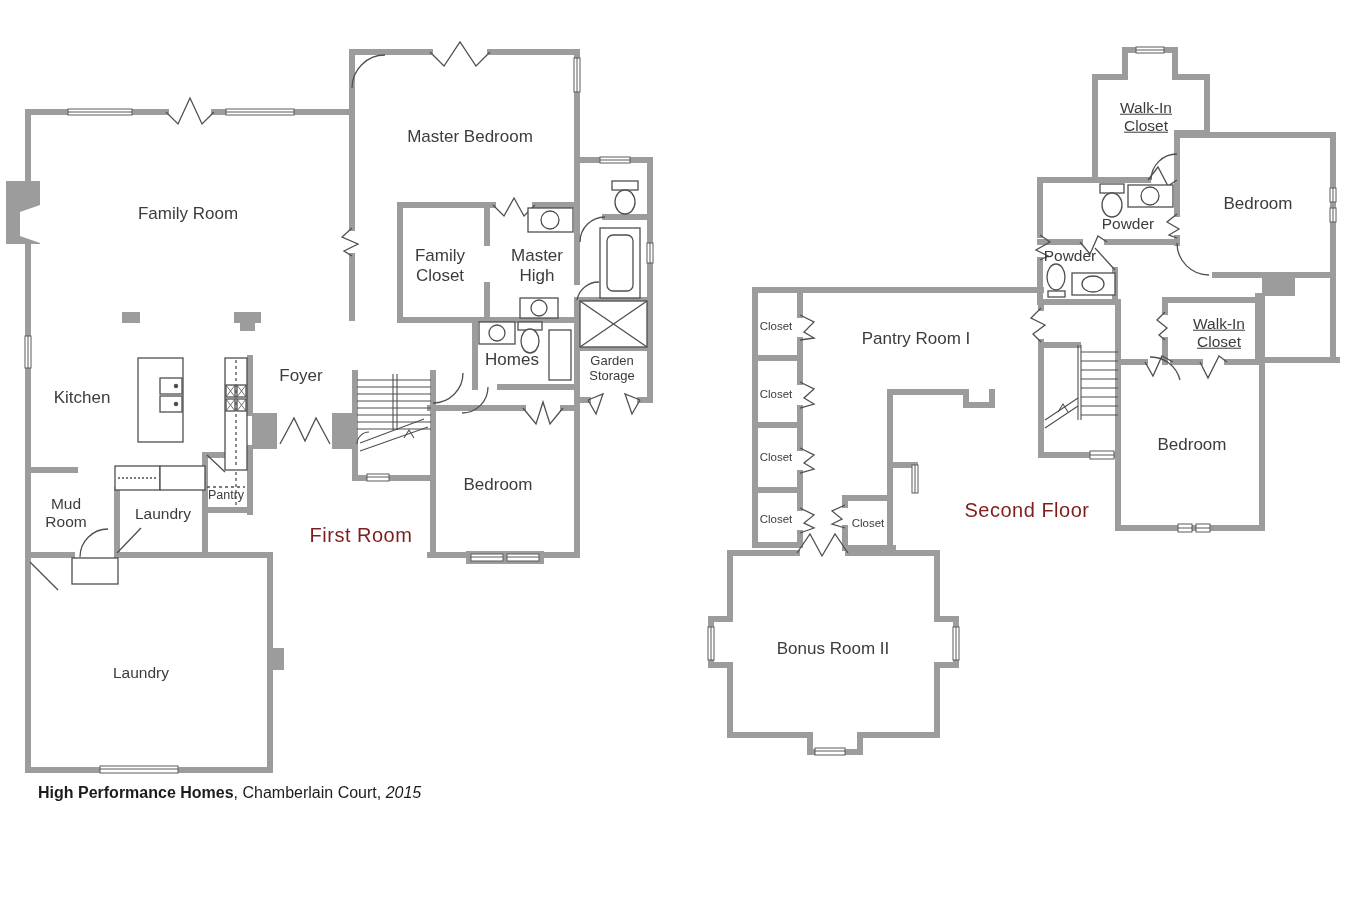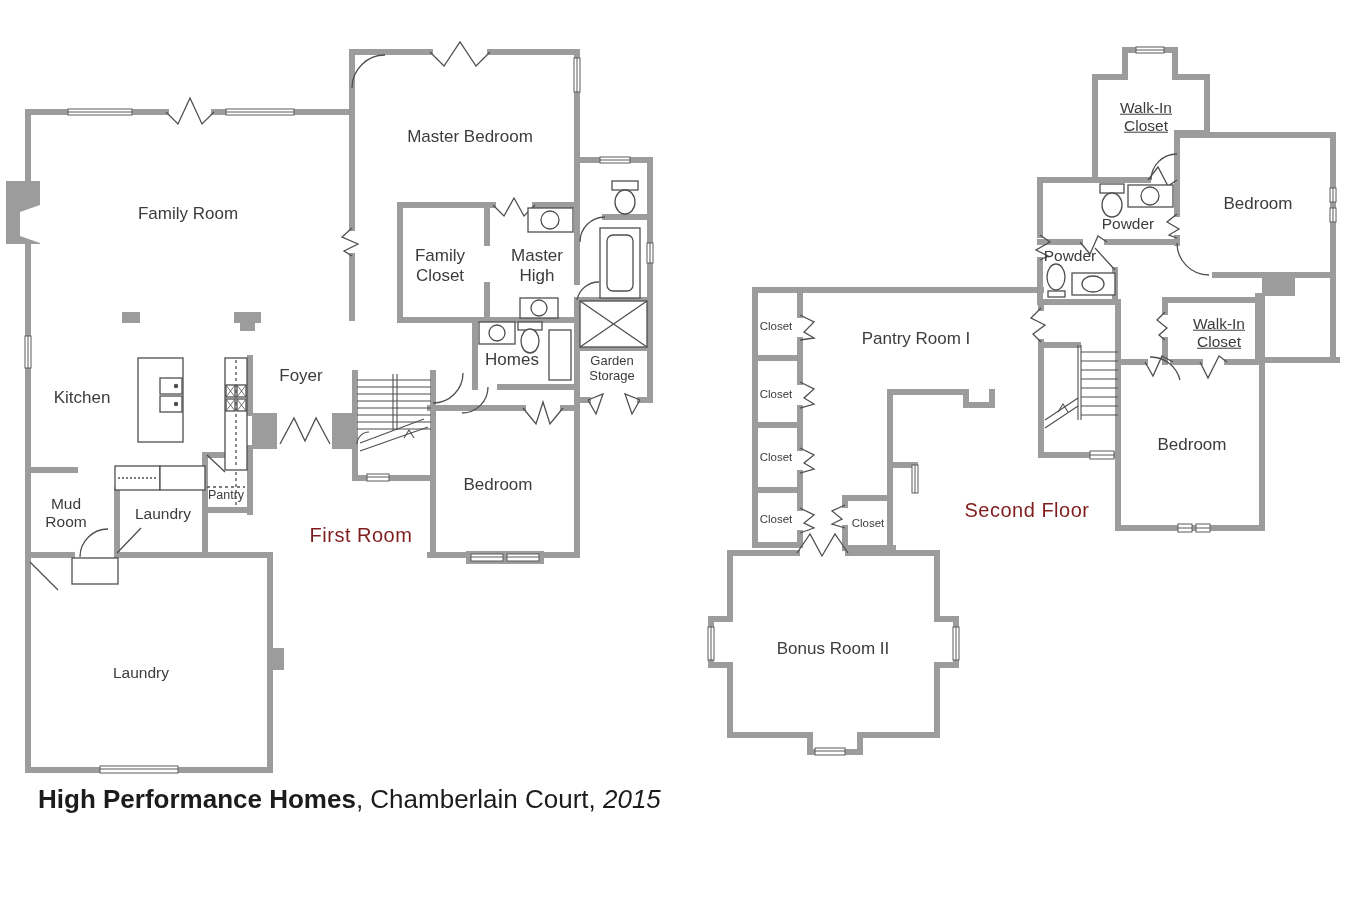--- a/index.html
+++ b/index.html
@@ -7,21 +7,21 @@
          font-family:"Liberation Sans", sans-serif;}
   #plan-svg{position:absolute;left:0;top:0;}
   .lbl{position:absolute;transform:translate(-50%,-50%);color:#3c3c3c;font-size:17px;
        text-align:center;line-height:1.18;white-space:normal;}
   .fs15{font-size:15.5px;}
   .fs13{font-size:13px;}
   .fs12{font-size:12.5px;}
   .fs11{font-size:11.5px;}
   .title{font-size:20px;color:#7f1d1d;letter-spacing:.5px;}
   .w56{width:56px;} .w72{width:74px;} .w76{width:76px;} .w84{width:86px;text-decoration:underline;}
-  #caption{position:absolute;left:38px;top:784px;font-size:26px;color:#1c1c1c;}
+  #caption{position:absolute;left:38px;top:784px;font-size:16px;color:#1c1c1c;}
   #caption .b{font-weight:700;}
   #caption .i{font-style:italic;}
 </style>
 </head>
 <body>
 
 <div id="stage">
 
 <svg id="plan-svg" width="1350" height="922" viewBox="0 0 1350 922">
 

